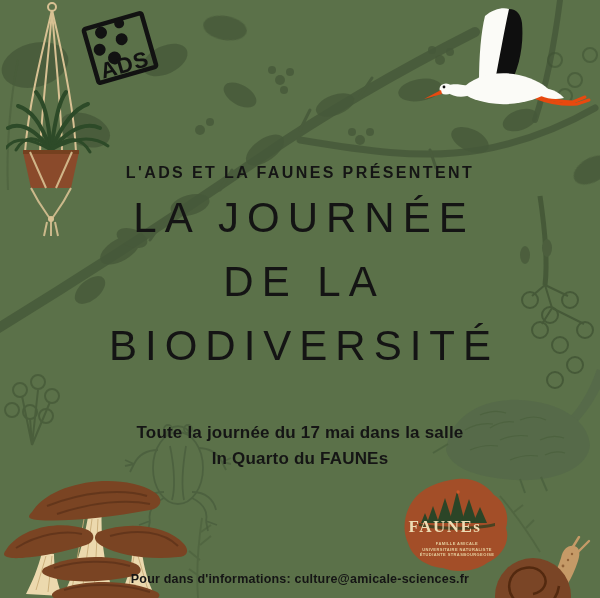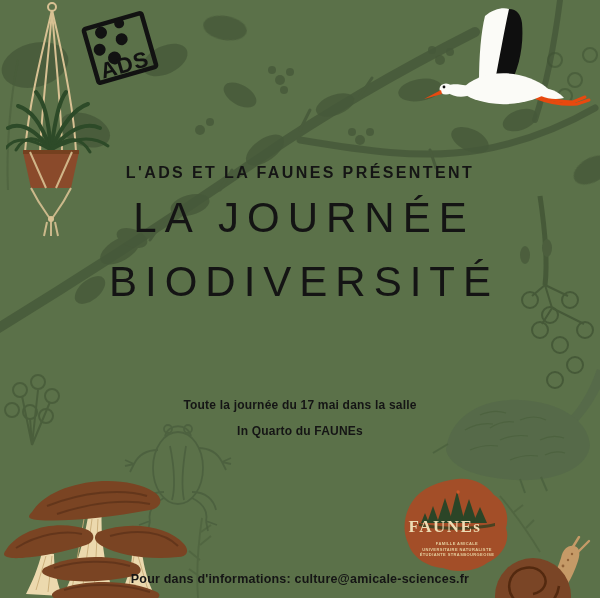--- a/index.html
+++ b/index.html
@@ -6,21 +6,21 @@
   .poster {
     position:relative; width:600px; height:598px; overflow:hidden;
     background:#5b7149;
     font-family:"Liberation Sans", sans-serif;
   }
   .abs { position:absolute; }
   .txt { position:absolute; left:0; width:600px; text-align:center; color:#151515; }
   .subtitle { top:164px; font-size:16px; font-weight:700; letter-spacing:2.4px; }
   .title { top:186px; font-size:42px; font-weight:400; color:#141414; }
   .title .tline { line-height:64px; letter-spacing:8px; text-indent:8px; }
-  .details { top:392px; font-size:12px; font-weight:700; line-height:26px; letter-spacing:0.2px; }
+  .details { top:420px; font-size:17px; font-weight:700; line-height:26px; letter-spacing:0.2px; }
   .footer { top:572px; font-size:12.5px; font-weight:700; letter-spacing:0.2px; z-index:30; }
   .faunes-name {
     position:absolute; top:517px; left:391px; width:108px; text-align:center;
     font-family:"Liberation Serif", serif; font-weight:700; font-size:17px;
     letter-spacing:1.5px; color:#eddcb3; z-index:21;
   }
   .faunes-tagline {
     position:absolute; top:541px; left:403px; width:108px; text-align:center;
     font-size:4px; line-height:5.5px; font-weight:700; letter-spacing:0.4px;
     color:#e5cf9f; text-transform:uppercase; z-index:21;
@@ -259,20 +259,21 @@
         <circle cx="79" cy="18" r="1.2"></circle>
     </g>
     <circle cx="40" cy="60" r="38" fill="#7a4526"></circle>
     <path d="M40,58 C51,56 56,46 50,38 C42,28 24,30 18,42 C12,56 22,70 38,72 C54,74 64,64 66,50" fill="none" stroke="#53290f" stroke-width="2.5"></path>
   </svg>
 
   <div class="txt subtitle z-fg">L'ADS ET LA FAUNES PRÉSENTENT</div>
 
   <div class="txt title z-fg">
     <div class="tline">LA JOURNÉE</div>
+    <div class="tline">DE LA</div>
     <div class="tline">BIODIVERSITÉ</div>
   </div>
 
   <div class="txt details z-fg">
     <div>Toute la journée du 17 mai dans la salle</div>
     <div>In Quarto du FAUNEs</div>
   </div>
 
   <div class="txt footer">Pour dans d'informations: culture@amicale-sciences.fr</div>
 

